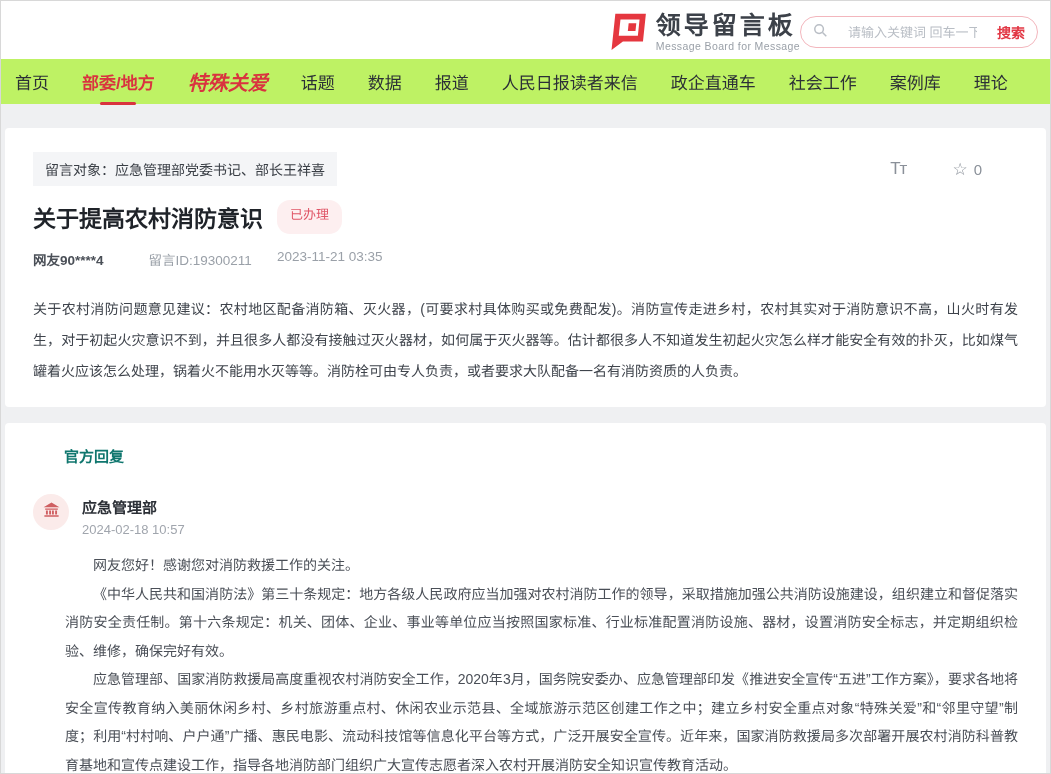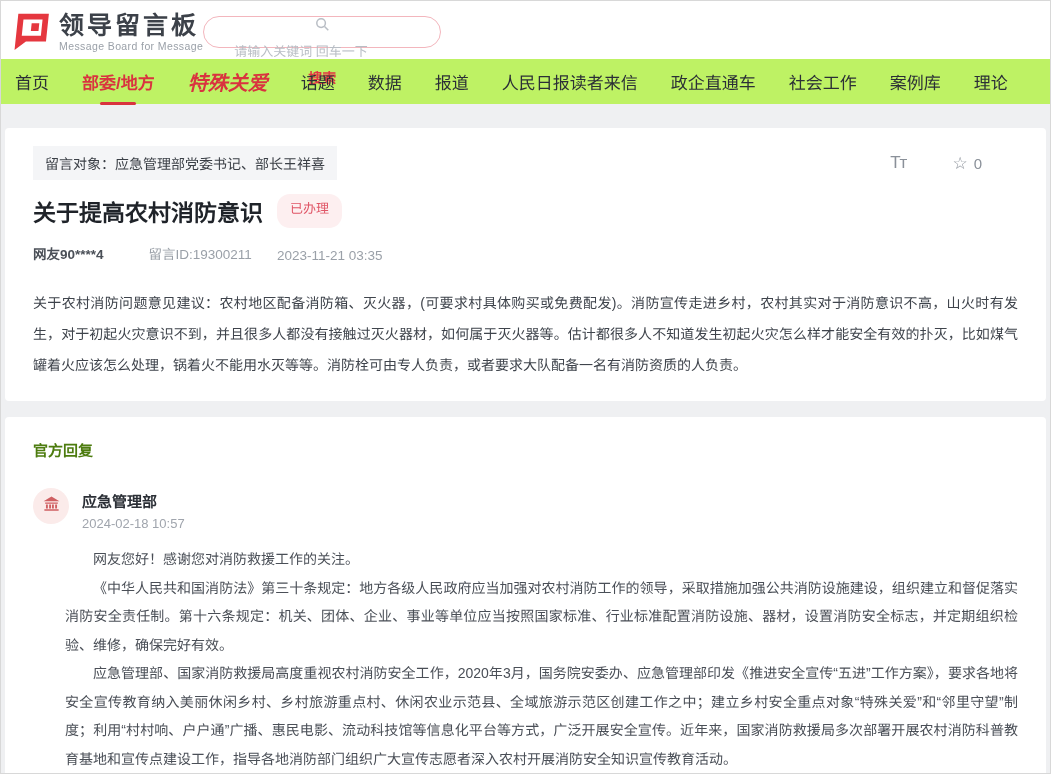--- a/index.html
+++ b/index.html
@@ -7,29 +7,29 @@
   body {
     font-family: "Liberation Sans", "DejaVu Sans", sans-serif;
     background:#eff0f2;
     overflow:hidden;
     position:relative;
     border:1px solid #d8d8d8;
   }
   
   .topbar {
     background:#fff; height:58px;
-    display:flex; align-items:center; justify-content:flex-start;
+    display:flex; align-items:center; justify-content:flex-end;
     padding:4px 12px 0 8px;
   }
   .logo { display:flex; align-items:center; gap:8px; cursor:pointer; }
   .logo-cn { font-size:25px; font-weight:bold; color:#3c4149; letter-spacing:3px; line-height:1.1; }
   .logo-en { font-size:10.5px; color:#9aa0a8; letter-spacing:0.4px; }
   .search-pill {
     width:238px; height:32px; border:1px solid #f3b6bd; border-radius:16px;
-    display:flex; align-items:center; padding:0 12px; gap:8px; background:#fff;flex-direction:column;
+    display:flex; align-items:center; padding:0 12px; gap:20px; background:#fff;
   }
   .search-pill input {
     border:none; outline:none; flex:1; font-size:13px; color:#333;
     font-family:"Liberation Sans", sans-serif; min-width:0; background:transparent;
   }
   .search-pill input::placeholder { color:#b9bec5; }
   .search-btn { color:#e23744; font-size:14px; font-weight:bold; cursor:pointer; white-space:nowrap; }
   
   .nav {
     background:#bef264; height:45px;
@@ -40,47 +40,47 @@
   .nav-item.active::after {
     content:""; position:absolute; left:50%; transform:translateX(-50%);
     bottom:-11px; width:36px; height:3px; background:#d9333f; border-radius:2px;
   }
   .nav-item.renmin {
     color:#d9333f; font-weight:bold; font-style:italic; font-size:20px;
     font-family:"Liberation Serif", serif;
   }
   
   .card { background:#fff; border-radius:4px; margin:0 4px; }
-  .card-message { margin-top:24px; padding:18px 28px 20px; }
+  .card-message { margin-top:24px; padding:24px 28px 20px; }
   
   .tag-row { display:flex; align-items:center; justify-content:space-between; }
   .target-tag { background:#f4f5f7; padding:7px 12px; font-size:14px; color:#3a3f46; }
   .tools { display:flex; align-items:flex-start; gap:46px; margin-right:36px; color:#8a9099; }
   .font-toggle { font-size:17px; cursor:pointer; letter-spacing:-1px; }
   .star-group { display:flex; align-items:center; gap:6px; cursor:pointer; font-size:15px; }
   .star-glyph { font-size:17px; }
   
   .title-row { margin-top:14px; display:flex; gap:14px; }
   .msg-title { font-size:23px; font-weight:bold; color:#1f2329; }
   .status-badge {
     background:#fdeff0; color:#e05667; font-size:13px;
     padding:4px 13px; border-radius:13px;
   }
   
-  .meta-row { margin-top:15px; display:flex; align-items:flex-end; font-size:13.5px; color:#9aa0a8; }
+  .meta-row { margin-top:15px; display:flex; align-items:flex-start; font-size:13.5px; color:#9aa0a8; }
   .meta-author { font-weight:bold; color:#4a4f57; margin-right:45px; }
   .meta-id { margin-right:25px; }
   
   .msg-body {
     margin-top:25px; font-size:14px; color:#3f444c;
     line-height:31px; text-align:justify;
   }
   
   .card-reply { margin-top:16px; padding:22px 28px 10px; height:366px; overflow:hidden; }
-  .reply-section-title { font-size:15px; font-weight:bold; color:#4d7c0f; }
+  .reply-section-title { font-size:15px; font-weight:bold; color:#0f766e;margin-left:31px; }
   .agency-row { margin-top:28px; display:flex; gap:13px; }
   .avatar {
     width:36px; height:36px; border-radius:50%; background:#fbebea;
     display:flex; align-items:center; justify-content:center; flex:0 0 auto;
   }
   .agency-name { font-size:15px; font-weight:bold; color:#2b2f36; padding-top:2px; }
   .reply-date { font-size:13px; color:#a0a5ad; margin-top:5px; }
   .reply-body {
     margin:14px 0 0 32px; font-size:14px; color:#4a4f57;
     line-height:28.5px; text-align:justify;

